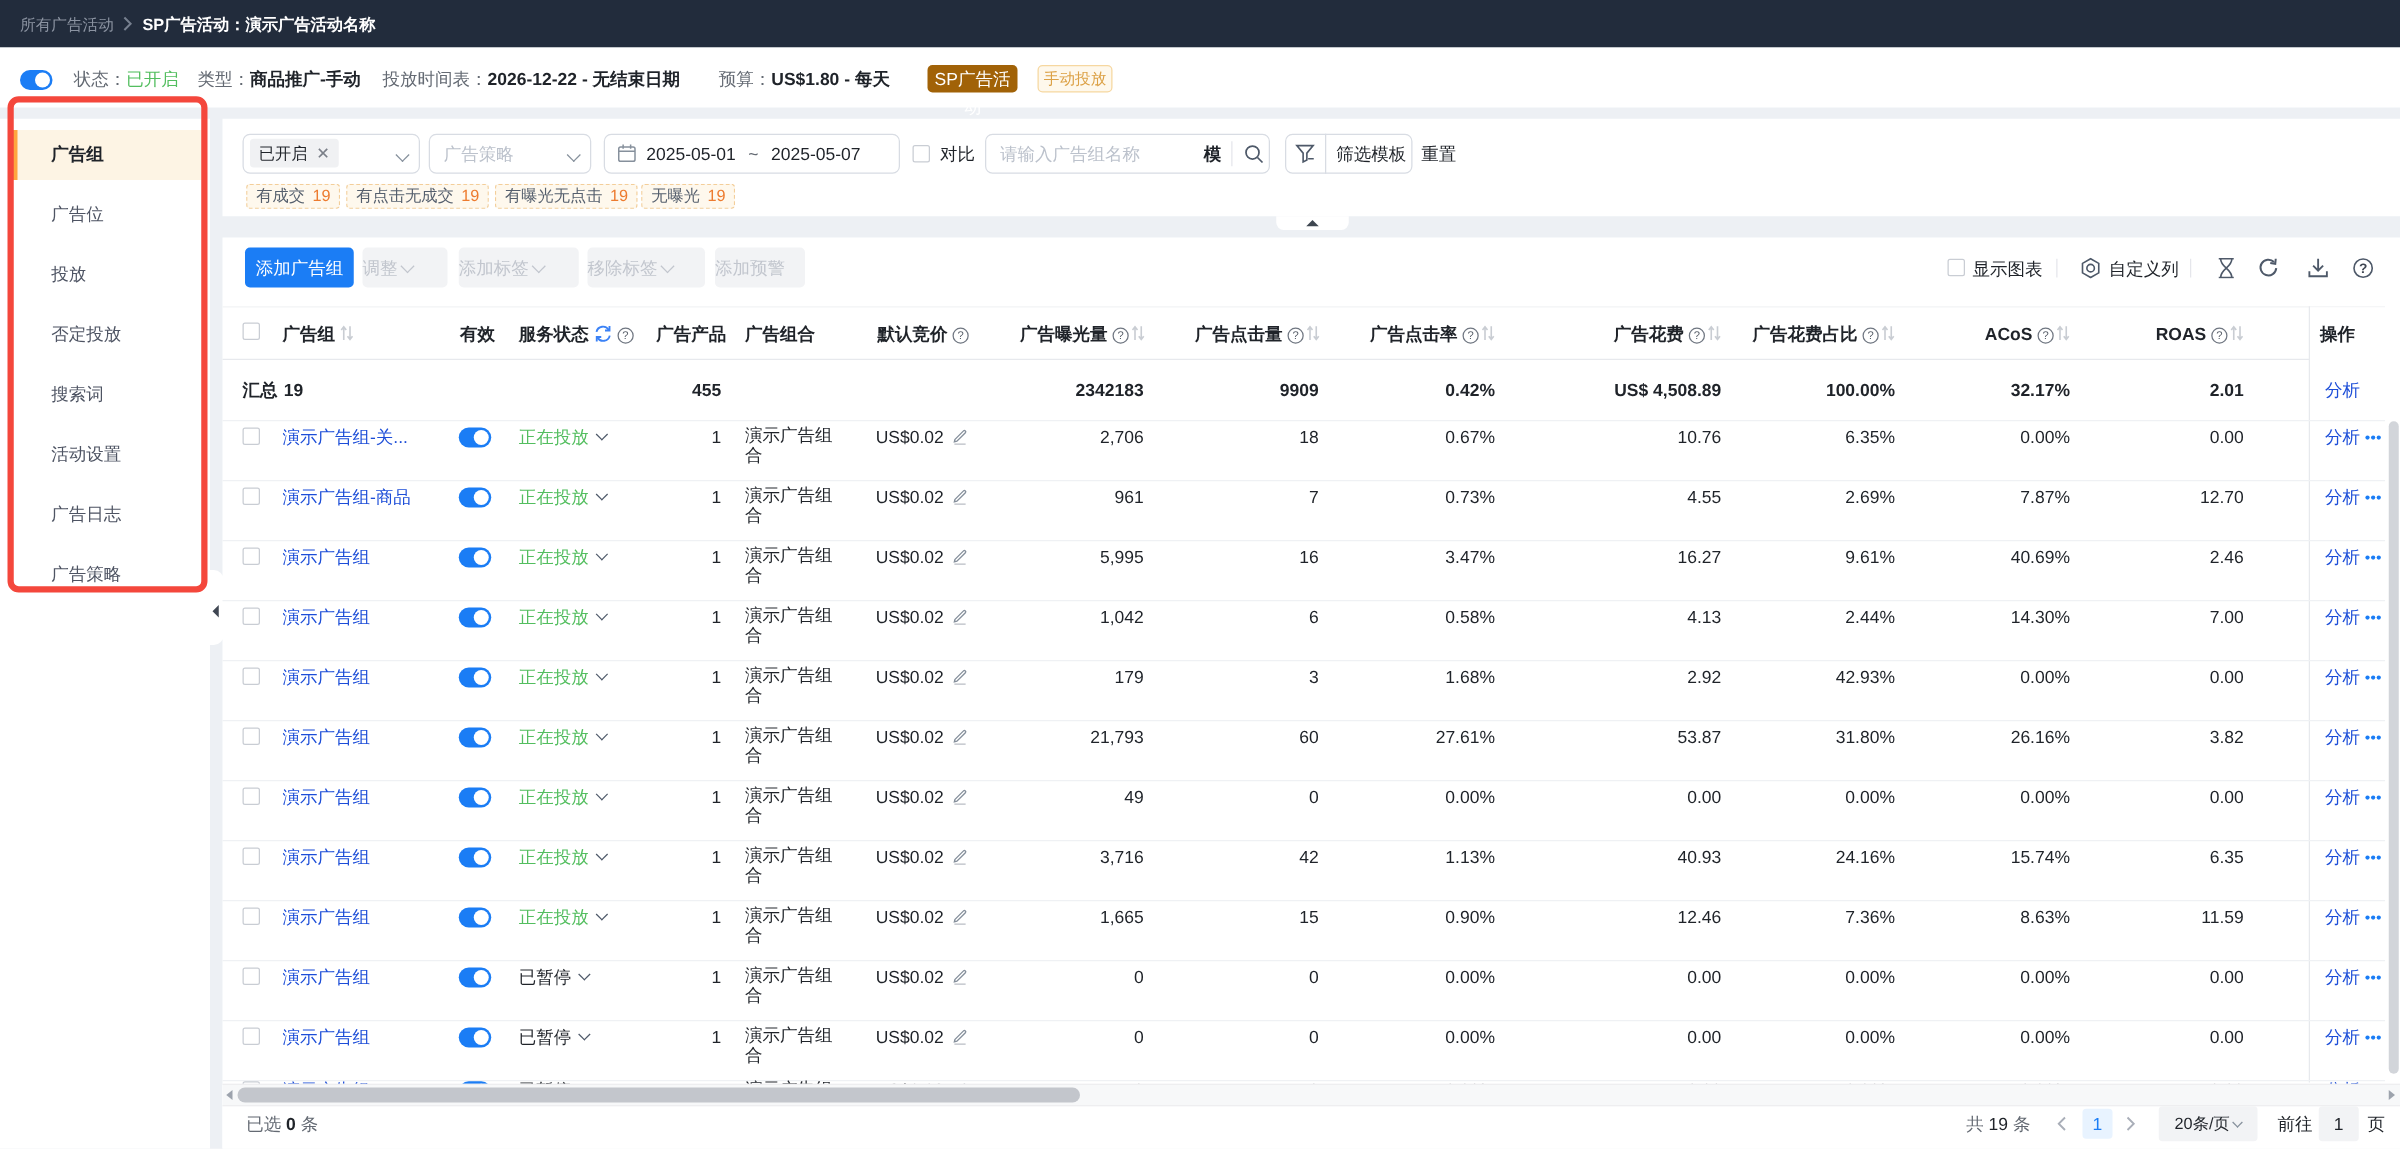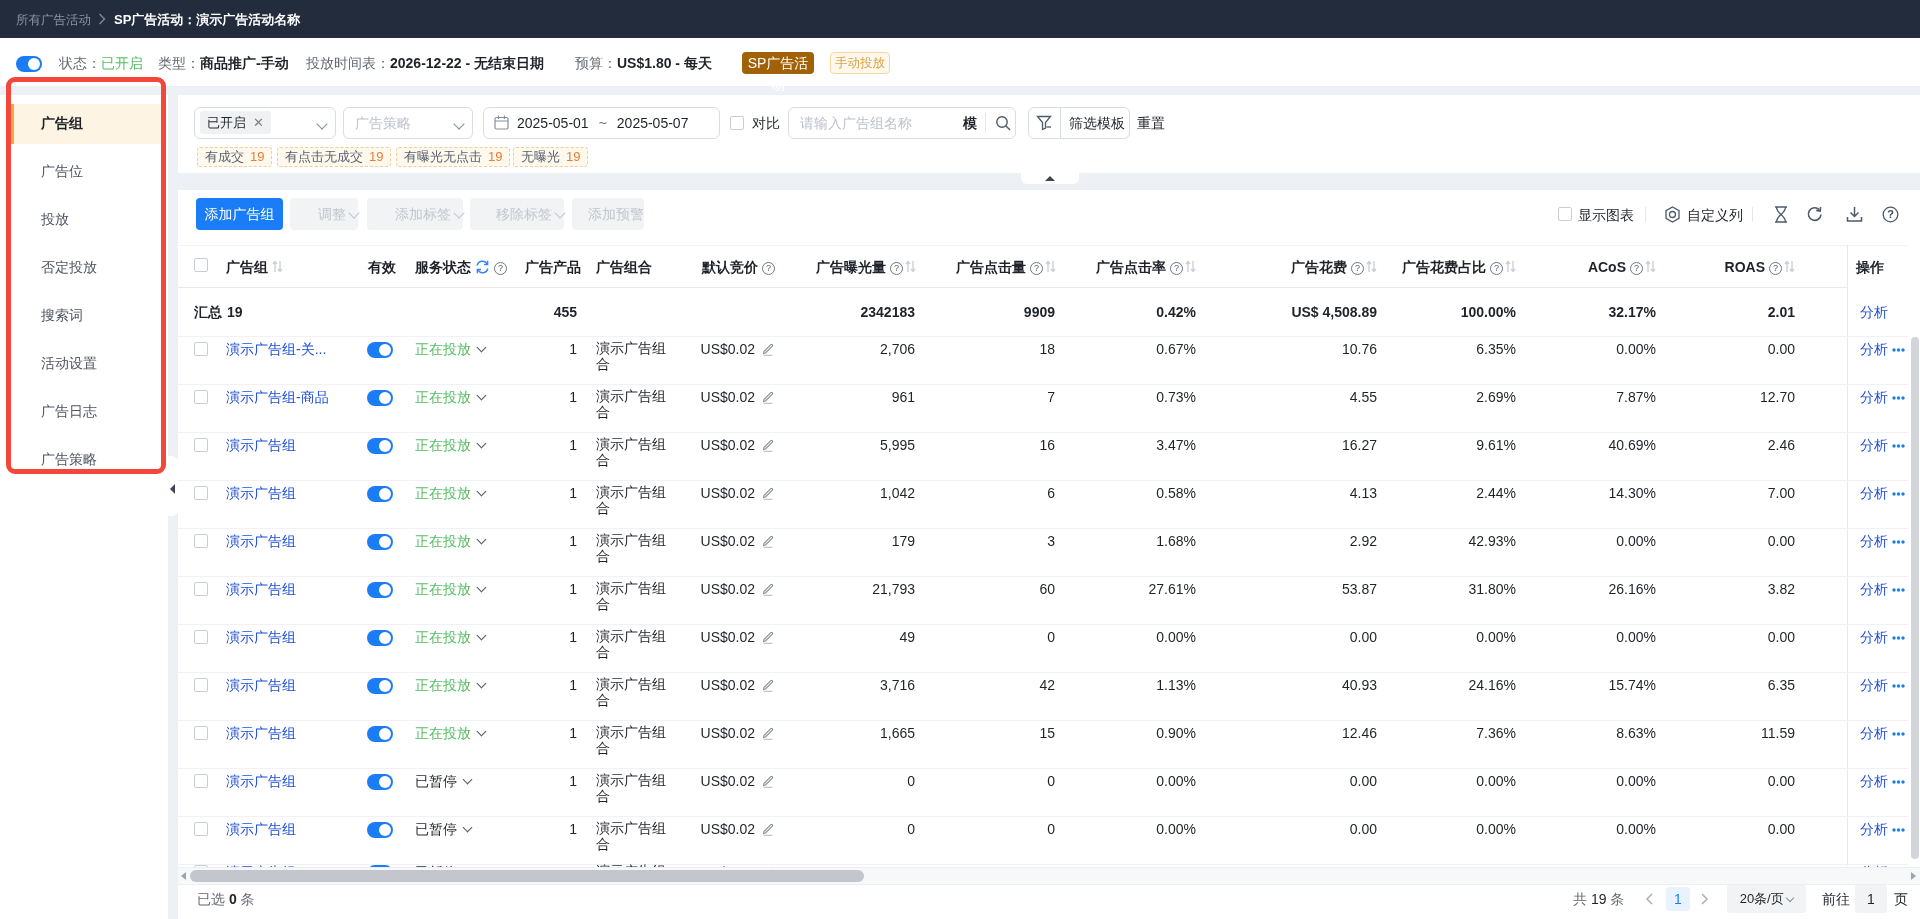--- a/index.html
+++ b/index.html
@@ -7,21 +7,21 @@
 .r{text-align:right}
 .g{color:#646A73}
 .qc{display:inline-block;width:13px;height:13px;border:1px solid #6F7681;border-radius:50%;color:#5A616B;font-size:9px;line-height:11px;text-align:center;font-weight:normal;margin-left:4px;vertical-align:1px}
 .cbx{display:inline-block;width:14px;height:14px;border:1px solid #C9CDD4;border-radius:2px;background:#fff}
 .tgl{position:absolute;width:26px;height:16px;border-radius:8px;background:#1B7DF5}
 .tgl:after{content:"";position:absolute;right:2px;top:2px;width:12px;height:12px;border-radius:50%;background:#fff}
 .lnk{color:#1d4ed8}
 .grn{color:#53BE5F}
 .chv{display:inline-block;width:7px;height:7px;border-right:1px solid #4E5969;border-bottom:1px solid #4E5969;transform:rotate(45deg);vertical-align:3px;margin-left:5px}
 .chvg{display:inline-block;width:8px;height:8px;border-right:1.2px solid #86909C;border-bottom:1.2px solid #86909C;transform:rotate(45deg);vertical-align:2px}
-.dbtn{position:absolute;height:32px;background:#F2F3F5;border-radius:4px;color:#C2C6CE;font-size:14px;text-align:right;line-height:32px}
+.dbtn{position:absolute;height:32px;background:#F2F3F5;border-radius:4px;color:#C2C6CE;font-size:14px;text-align:left;line-height:32px}
 .hl{position:absolute;height:1px;background:#EFF1F4}
 </style></head><body>
 <div class="a" style="left:0;top:0;width:1920px;height:38px;background:#222C3C"></div>
 <div class="a" style="left:16px;top:12px;color:#8B93A1;font-size:12.5px">所有广告活动</div>
 <svg class="a" style="left:98px;top:13px" width="8" height="12" viewBox="0 0 8 12">
     <path d="M1.5 1 L6.5 6 L1.5 11" stroke="#77808F" stroke-width="1.6" fill="none"></path>
   </svg>
 <div class="a bold" style="left:114px;top:11px;color:#fff;font-size:13px">SP广告活动：演示广告活动名称</div>
 <div class="a" style="left:0;top:38px;width:1920px;height:48px;background:#fff"></div>
 <div class="tgl" style="left:16px;top:56px"></div>

